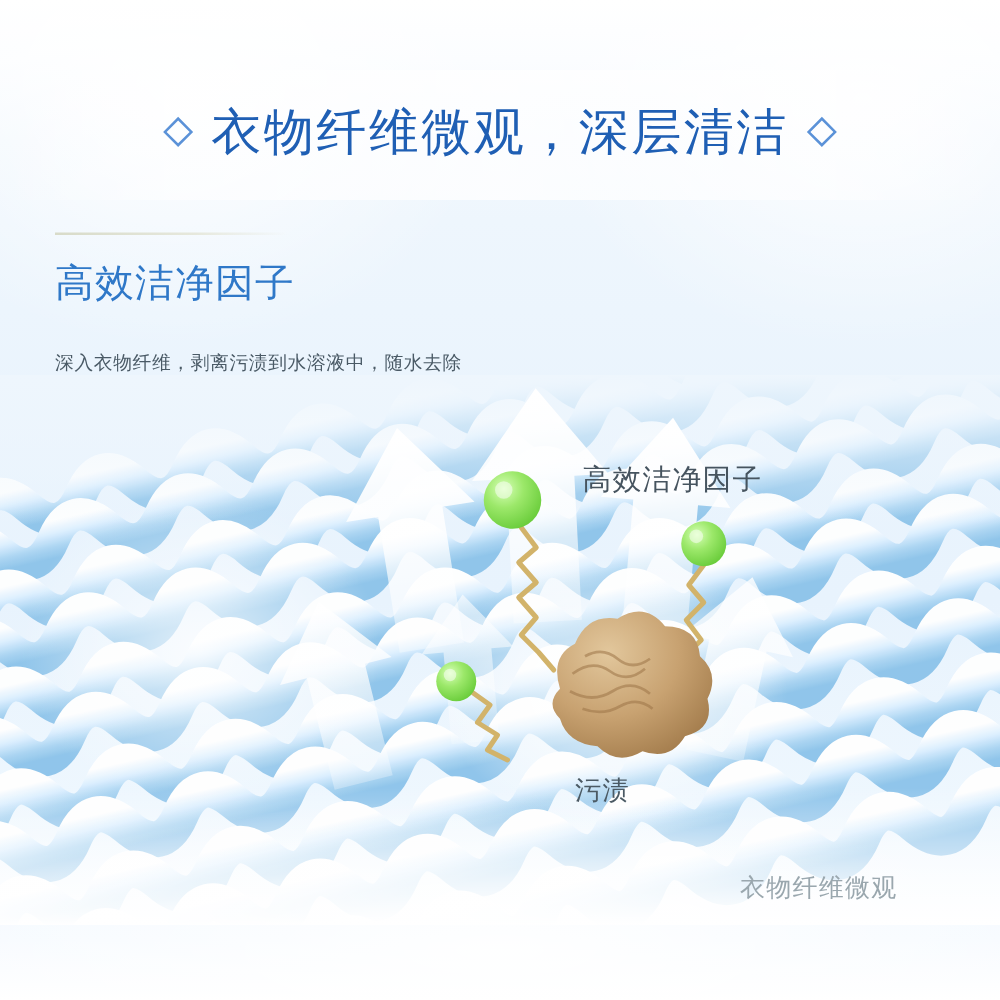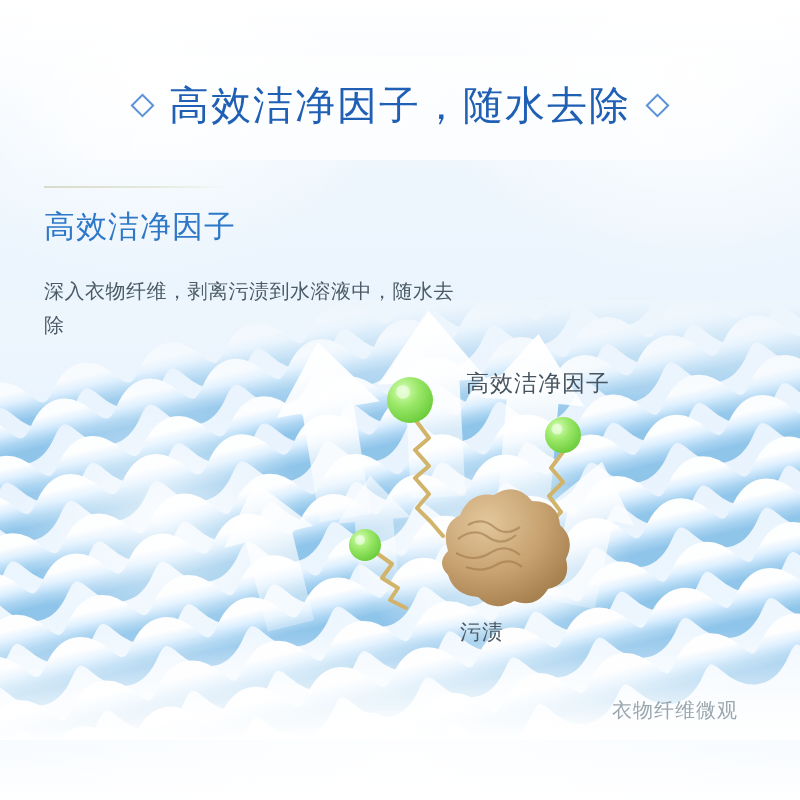--- a/index.html
+++ b/index.html
@@ -104,21 +104,21 @@
     top: 206px;
     font-size: 31px;
     color: #2f78c8;
     letter-spacing: 1px;
   }
   .section-desc {
     position: absolute;
     left: 44px;
     top: 274px;
     width: 430px;
-    font-size: 20px;
+    font-size: 15px;
     line-height: 34px;
     color: #4a5a66;
     letter-spacing: 0.5px;
     font-family: Liberation Serif, serif;
   }
 
   
   .label-factor {
     position: absolute;
     left: 466px;
@@ -133,21 +133,21 @@
     left: 460px;
     top: 582px;
     font-size: 21px;
     color: #4b5a64;
     letter-spacing: 1px;
     white-space: nowrap;
     margin-top: 36px;
   }
   .label-micro {
     position: absolute;
-    left: 612px;
+    left: 592px;
     top: 697px;
     font-size: 20px;
     color: #9aa7ae;
     letter-spacing: 1px;
     white-space: nowrap;
     text-align: right;
   }
 </style>
 </head>
 <body>
@@ -307,21 +307,21 @@
       </g>
     </g>
   </svg>
 
   <div class="glow glow-c"></div>
   <div class="glow glow-d"></div>
 
   <div class="header-band"></div>
   <div class="header-row">
     <span class="diamond"></span>
-    <span class="header-title">高效洁净因子，随水去除</span>
+    <span class="header-title">衣物纤维微观，深层清洁</span>
     <span class="diamond"></span>
   </div>
 
   <div class="rule"></div>
   <div class="section-title">高效洁净因子</div>
   <div class="section-desc">深入衣物纤维，剥离污渍到水溶液中，随水去除</div>
 
   <div class="label-factor">高效洁净因子</div>
   <div class="label-stain">污渍</div>
   <div class="label-micro">衣物纤维微观</div>

